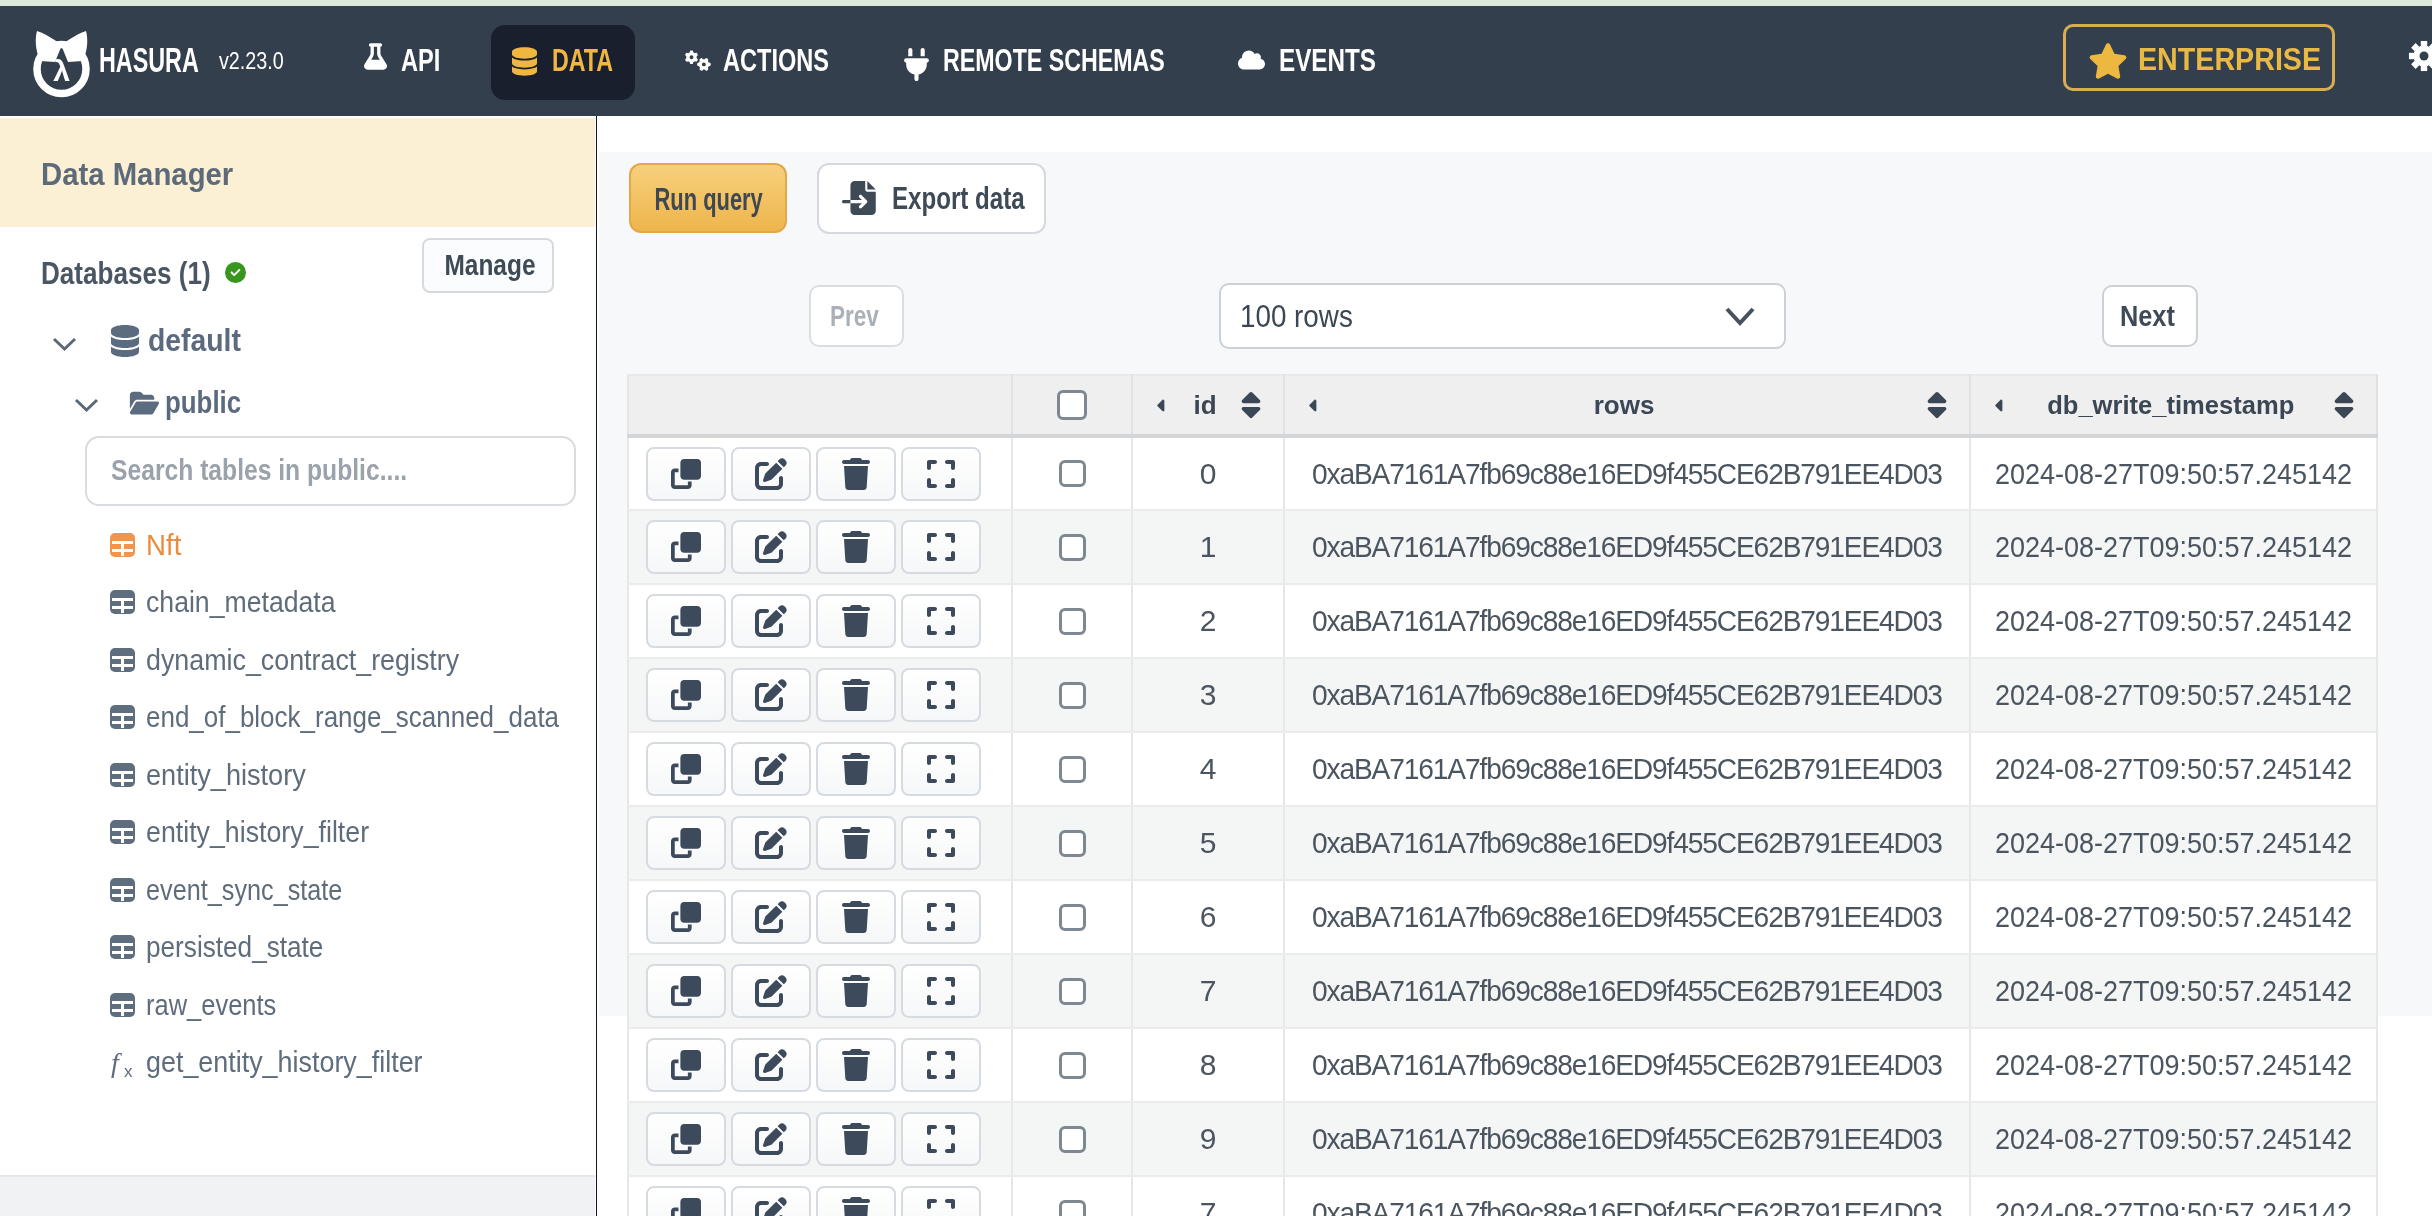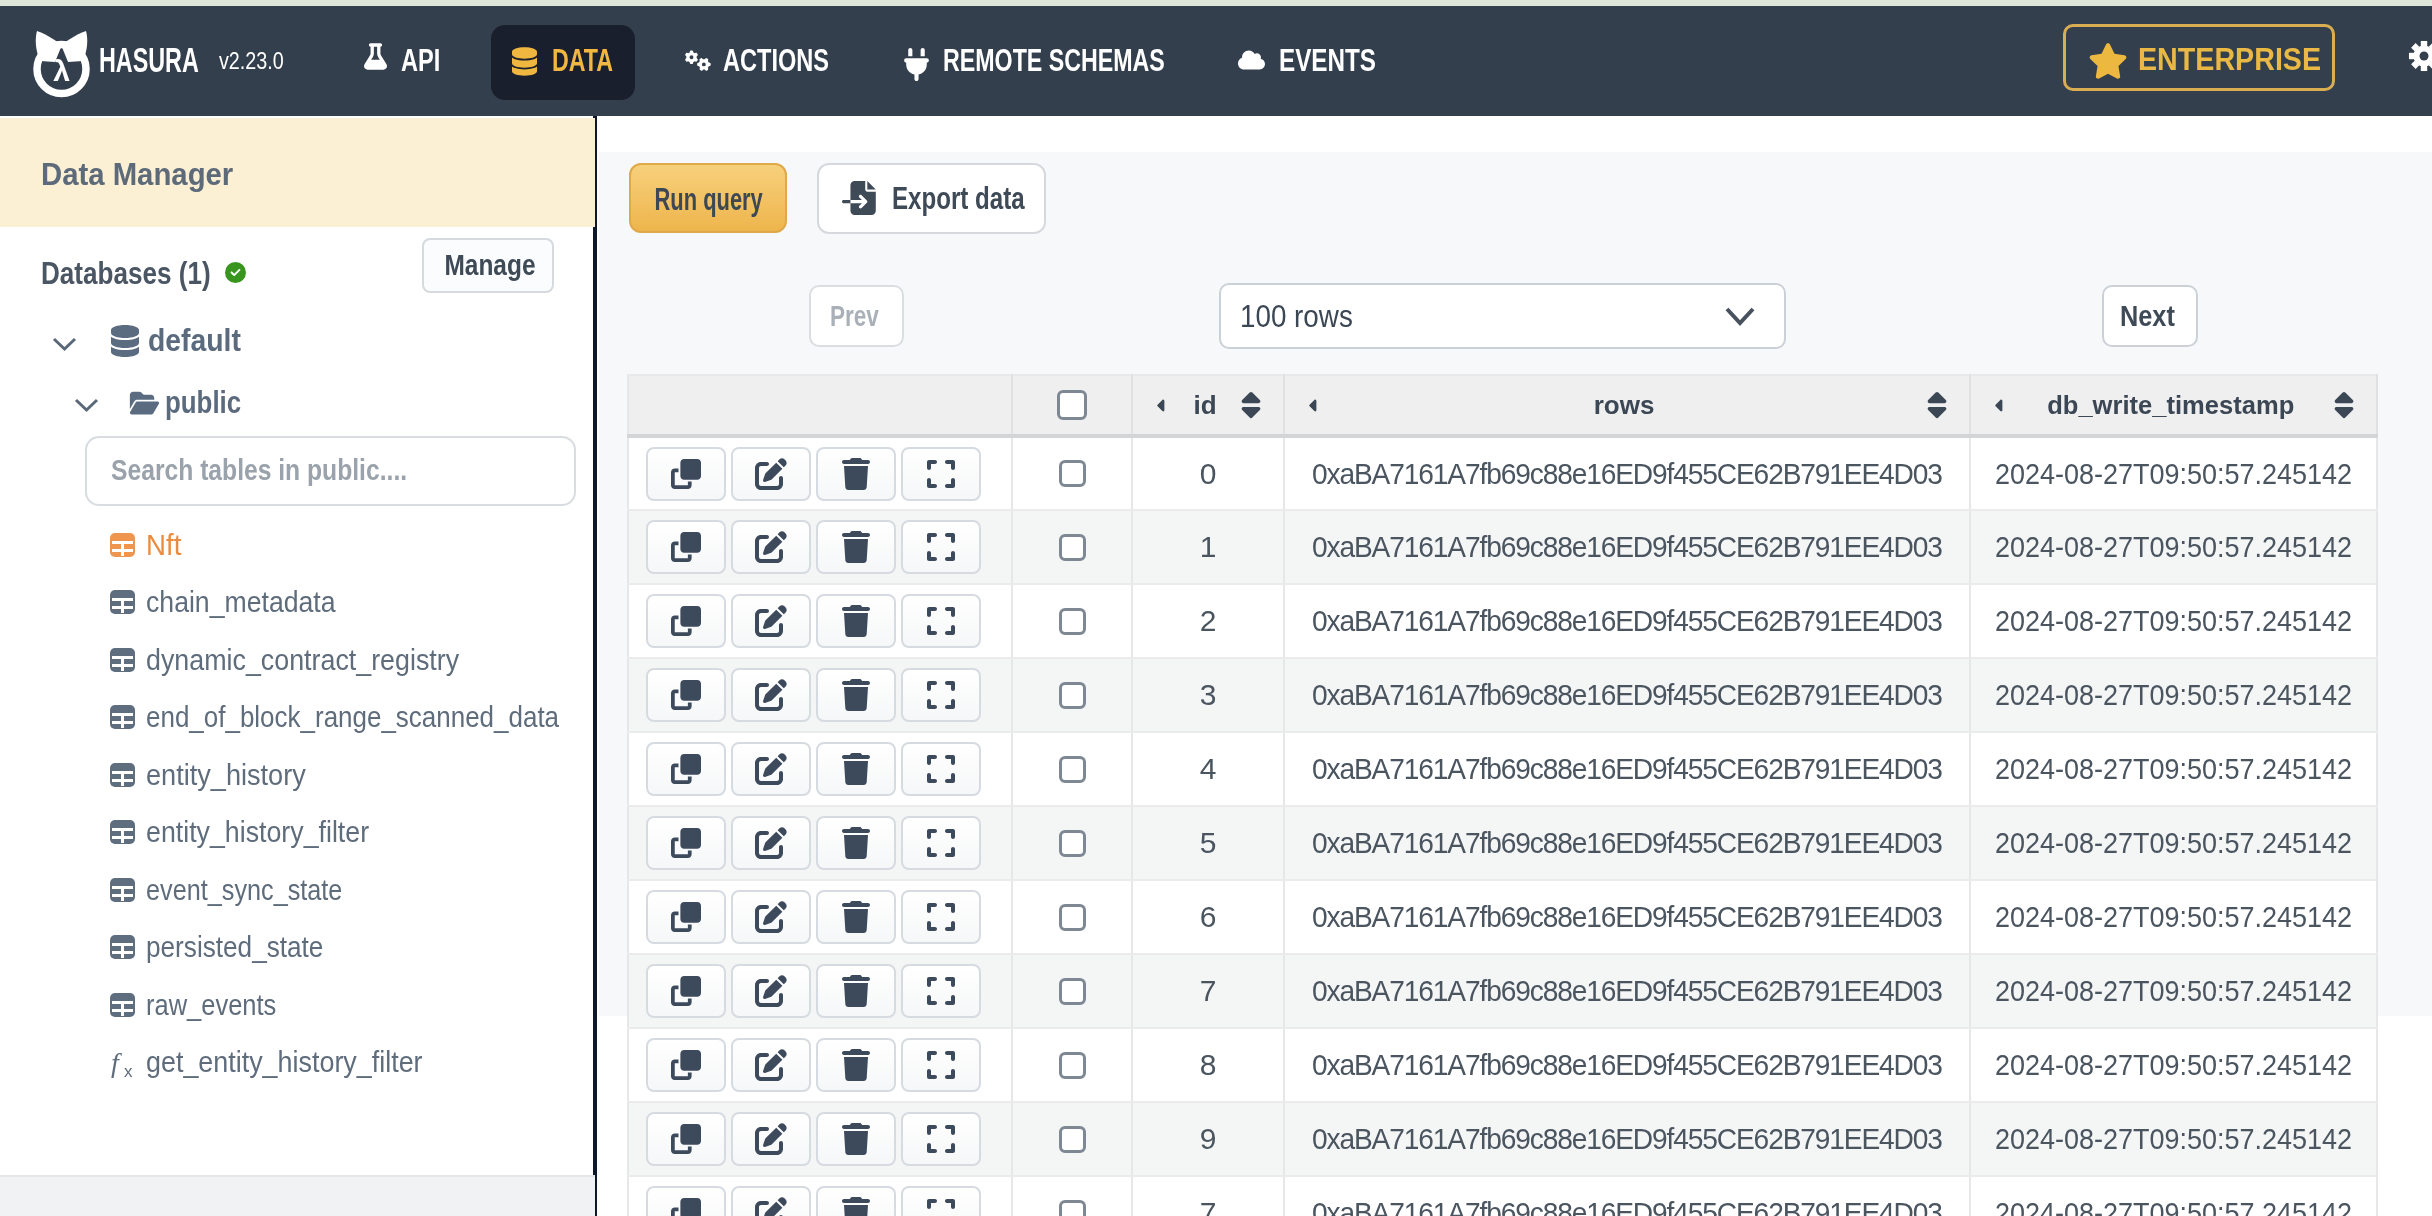--- a/index.html
+++ b/index.html
@@ -6,21 +6,21 @@
 html,body { width:2432px; height:1216px; overflow:hidden; background:#fff;
   font-family:"Liberation Sans", sans-serif; }
 svg { display:block; }
 .t { position:absolute; white-space:pre; line-height:1; }
 .ab { position:absolute; }
 #topstrip { position:absolute; left:0; top:0; width:2432px; height:6px; background:#dee6da; }
 #navbar { position:absolute; left:0; top:6px; width:2432px; height:110px; background:#343f4d; }
 #datatab { position:absolute; left:491px; top:19px; width:144px; height:75px; background:#1a1f2d; border-radius:14px; }
 #enterprise { position:absolute; left:2063px; top:18px; width:272px; height:67px; border:3px solid #d9ae52; border-radius:10px; }
 
-#sidebar { position:absolute; left:0; top:116px; width:597px; height:1100px; background:#ffffff; border-right:4px solid #0f172a; }
+#sidebar { position:absolute; left:0; top:116px; width:597px; height:1100px; background:#ffffff; border-right:1px solid #0f172a; }
 #dmgr { position:absolute; left:0; top:2px; width:595px; height:109px; background:#fcf0d4; }
 #managebtn { position:absolute; left:422px; top:122px; width:132px; height:55px; background:#fbfcfd; border:2px solid #d6dade; border-radius:8px; }
 #searchbox { position:absolute; left:85px; top:320px; width:491px; height:70px; border:2px solid #d9dce0; border-radius:14px; background:#fff; }
 #sbfoot { position:absolute; left:0; top:1059px; width:595px; height:41px; background:#f1f2f3; border-top:2px solid #e4e6e8; }
 
 #main { position:absolute; left:599px; top:116px; width:1833px; height:864px; background:#f7f8f9;margin-top:36px; }
 #runquery { position:absolute; left:30px; top:11px; width:158px; height:70px; border:2px solid #dfa848; border-radius:12px;
   background:linear-gradient(#f7d07c, #eeb54c); }
 #exportbtn { position:absolute; left:218px; top:11px; width:229px; height:71px; border:2px solid #d5d9de; border-radius:12px; background:#fff; }
 #prevbtn { position:absolute; left:210px; top:133px; width:95px; height:62px; border:2px solid #dadde1; border-radius:10px; background:#fff; }

